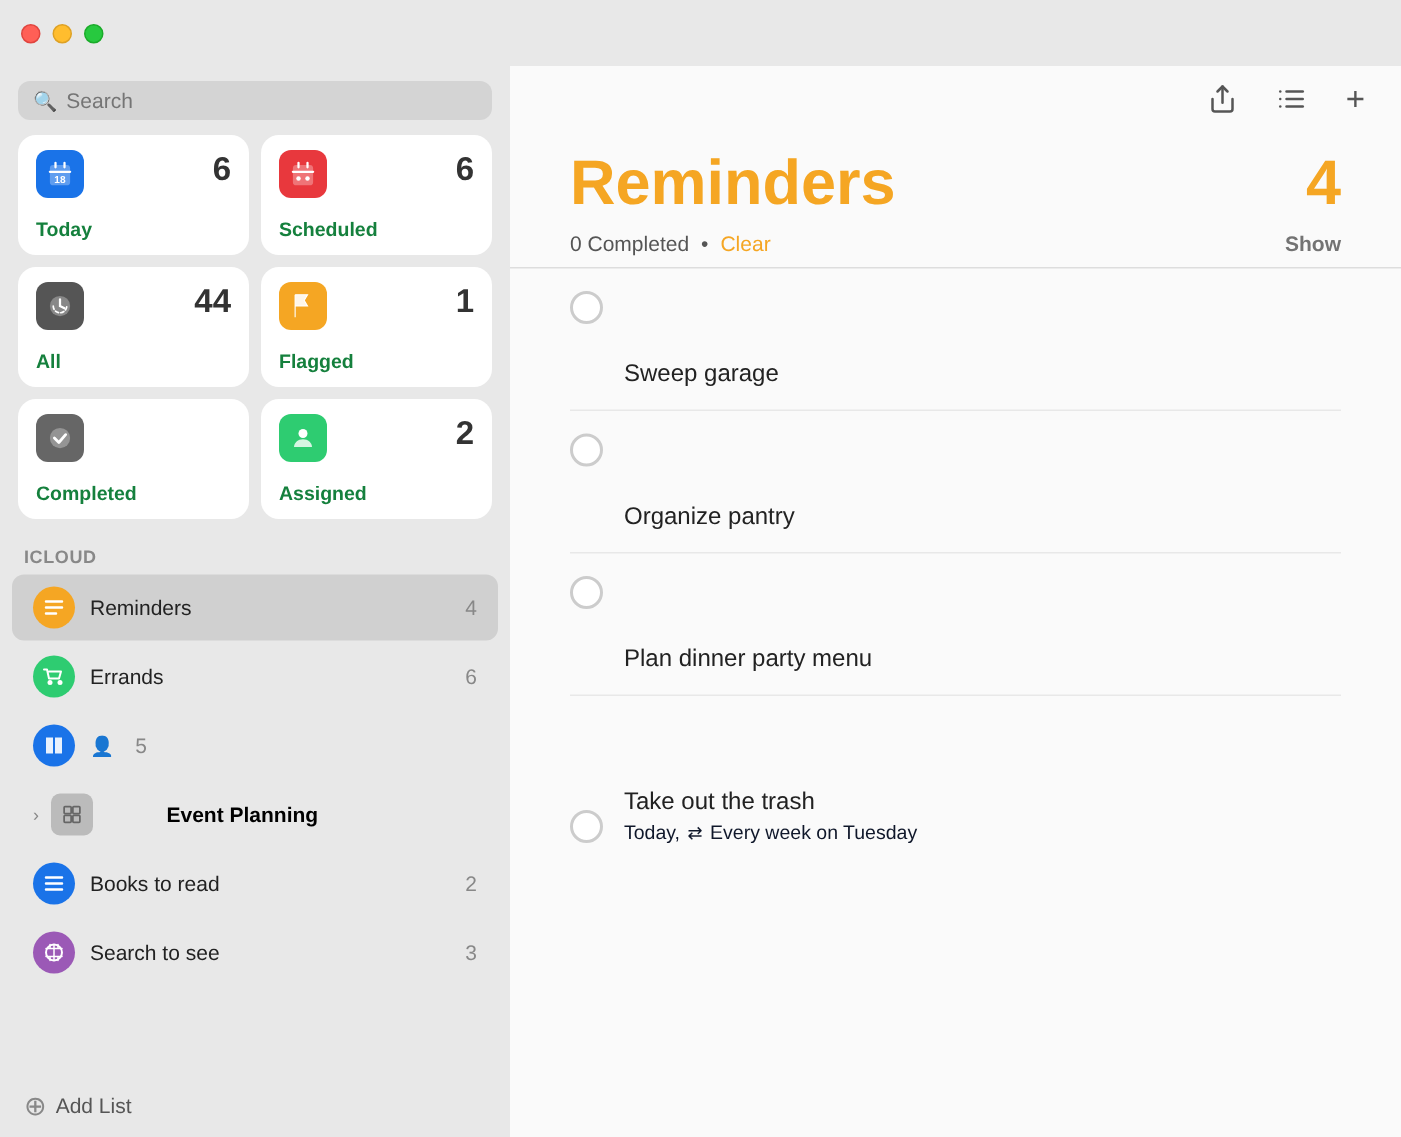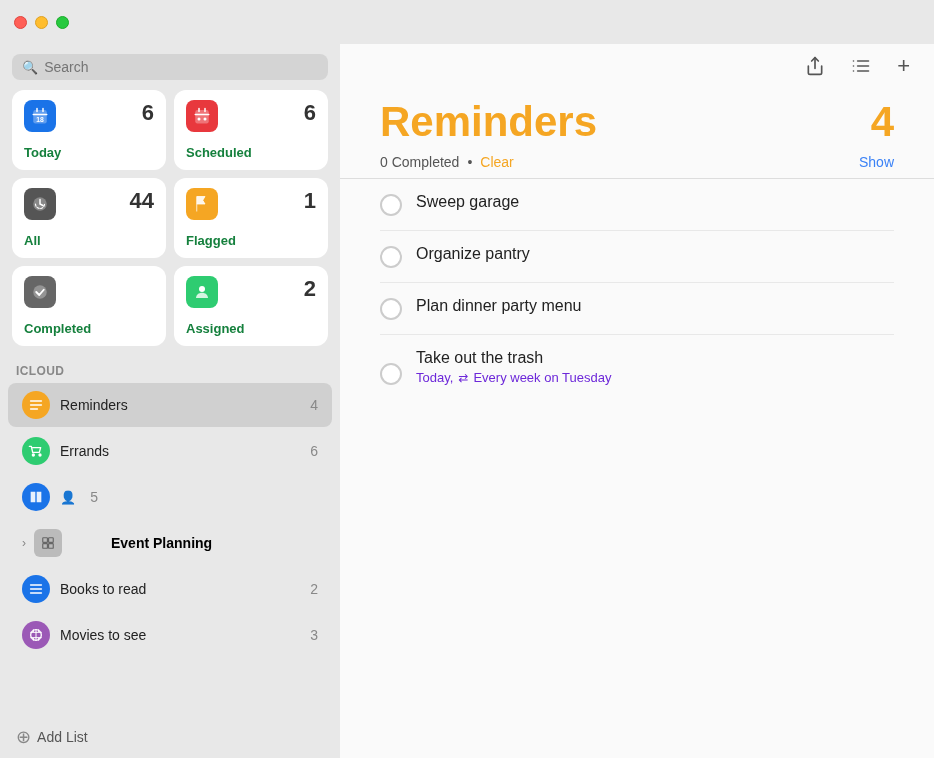--- a/index.html
+++ b/index.html
@@ -276,23 +276,23 @@
       align-items: center;
       gap: 8px;
       font-size: 14px;
       color: #555;
     }
     .completed-clear {
       color: #f5a623;
       cursor: pointer;
     }
     .show-btn {
-      color: #3b82f6;
-      font-size: 14px;
-      font-weight: 400;
+      color: #737373;
+      font-size: 14px;
+      font-weight: 700;
       cursor: pointer;
       background: none;
       border: none;
     }
 
     
     .task-list {
       flex: 1;
       overflow-y: auto;
       padding: 0 40px;
@@ -308,28 +308,28 @@
     .task-checkbox {
       width: 22px;
       height: 22px;
       border-radius: 50%;
       border: 2px solid #ccc;
       flex-shrink: 0;
       margin-top: 1px;
       cursor: pointer;
       background: white;
     }
-    .task-text-block { flex: 1; }
+    .task-text-block { flex: 1; margin-top: 48px; }
     .task-title {
       font-size: 16px;
       color: #222;
     }
     .task-subtitle {
       font-size: 13px;
-      color: #6d28d9;
+      color: #0f172a;
       margin-top: 3px;
       display: flex;
       align-items: center;
       gap: 5px;
     }
     .repeat-icon { font-size: 12px; }
   </style>
 </head>
 <body>
 
@@ -494,21 +494,21 @@
       <span class="list-item-count">2</span>
     </div>
 
     <div class="list-item">
       <div class="list-item-icon" style="background:#9b59b6;">
         <svg width="16" height="16" viewBox="0 0 24 24" fill="none">
             <circle cx="12" cy="12" r="8" stroke="white" stroke-width="2"></circle>
             <path d="M4 8h16M4 16h16M12 4v16M8 4v3M8 17v3M16 4v3M16 17v3" stroke="white" stroke-width="1.5" stroke-linecap="round"></path>
           </svg>
       </div>
-      <span class="list-item-name">Movies to see</span>
+      <span class="list-item-name">Search to see</span>
       <span class="list-item-count">3</span>
     </div>
 
     <div class="add-list">
       <span style="font-size:18px; color:#888;">⊕</span>
       <span>Add List</span>
     </div>
 
   </div>
 

